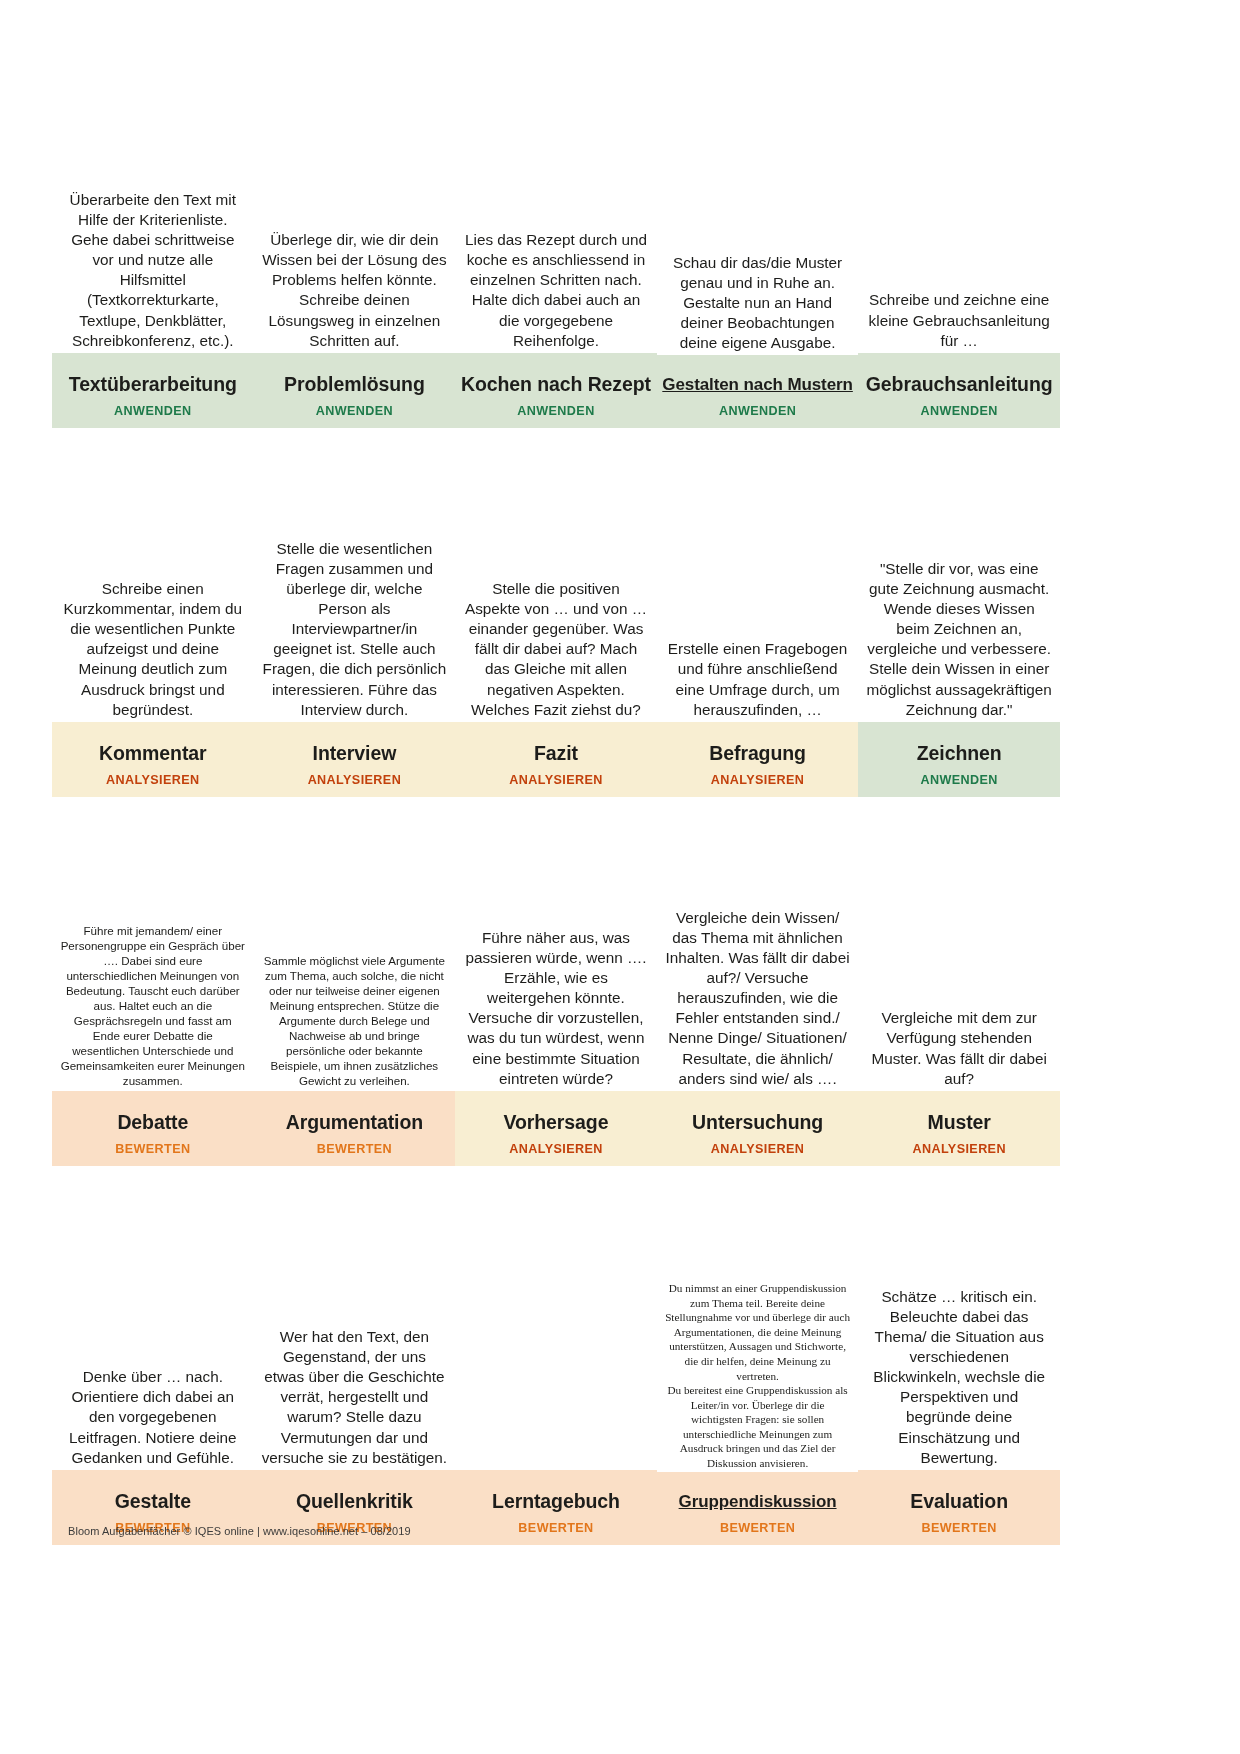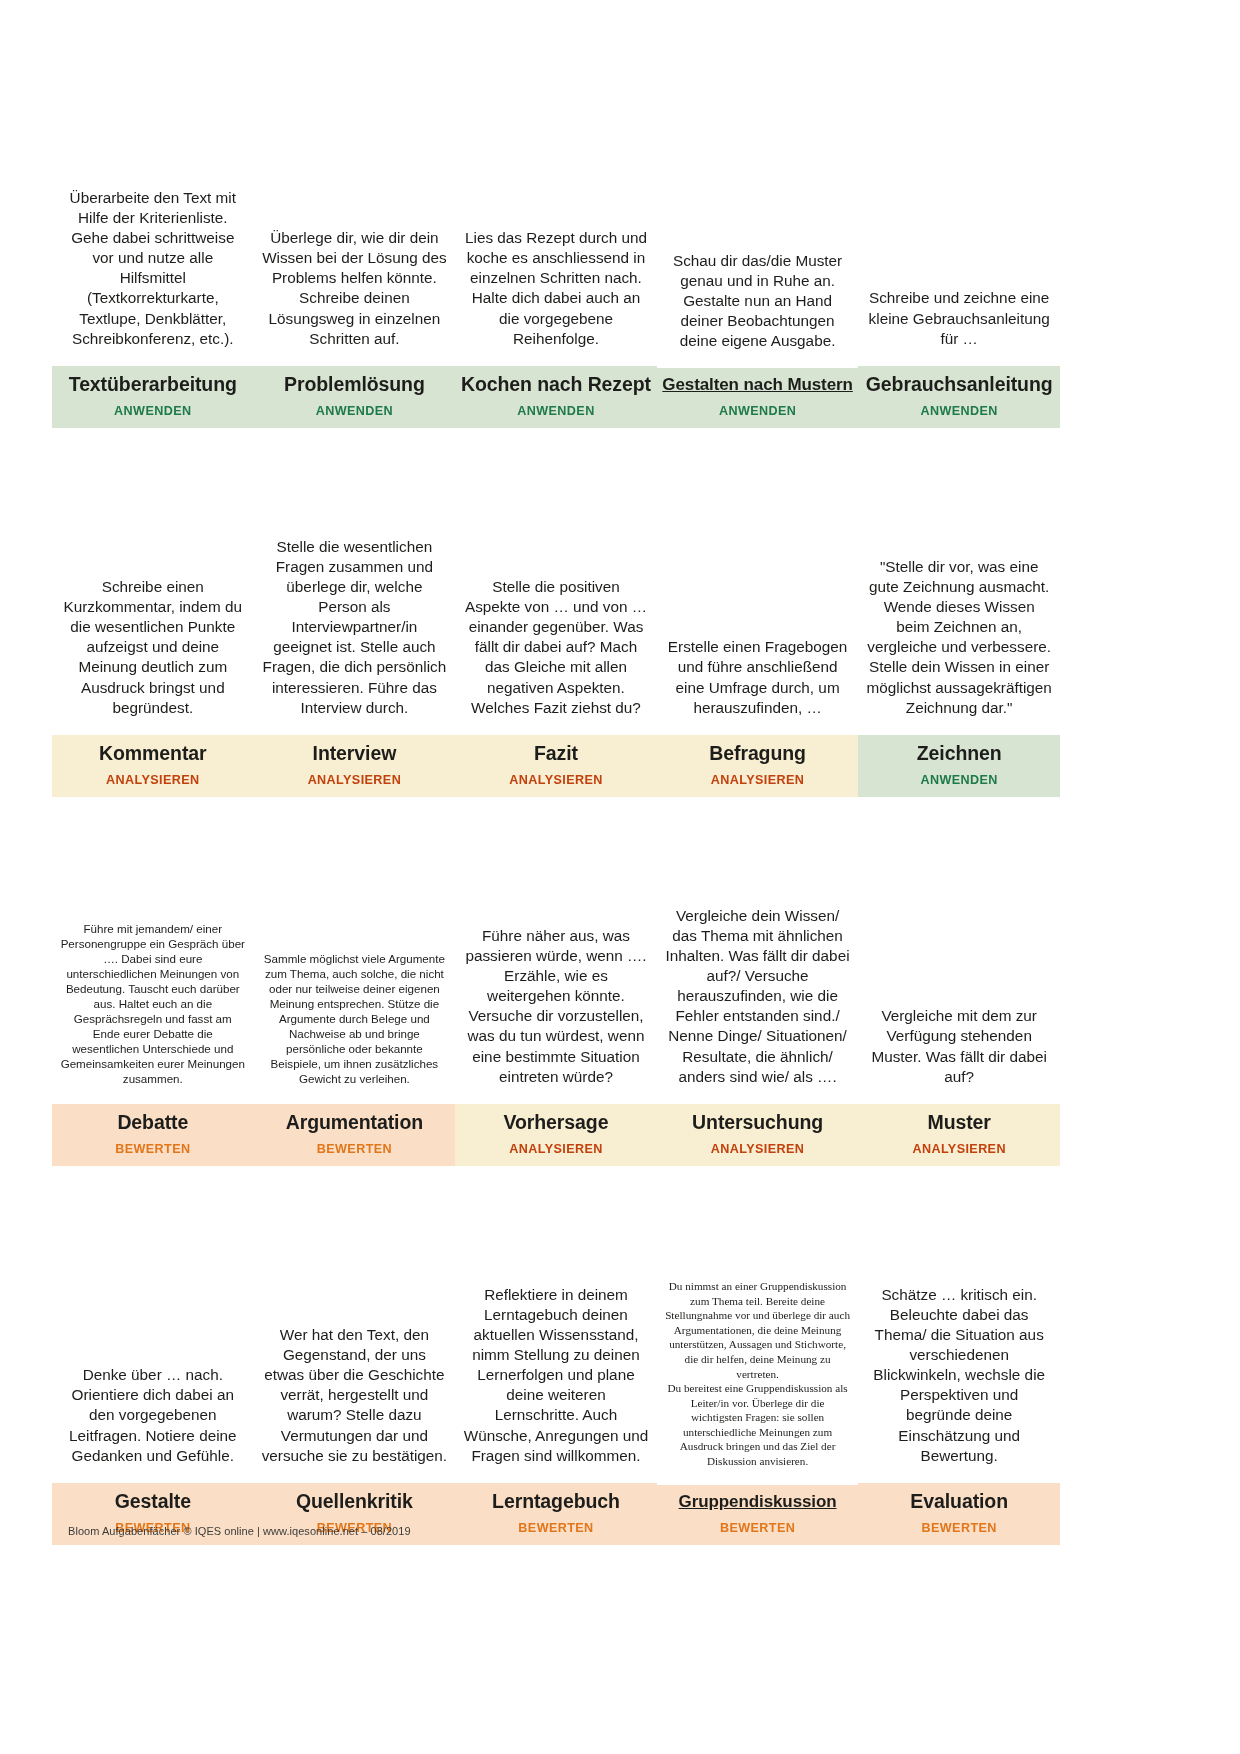--- a/index.html
+++ b/index.html
@@ -43,42 +43,42 @@
     flex-direction: column;
     justify-content: flex-end;
   }
 
   .card-desc {
     flex: 1 1 auto;
     display: flex;
     align-items: flex-end;
     justify-content: center;
     text-align: center;
-    padding: 0 8px 17px 8px;
+    padding: 0 8px 2px 8px;
     box-sizing: border-box;
   }
   .card-desc p {
     margin: 0;
     font-size: 15.3px;
     line-height: 1.31;
     color: #1d1d1b;
     width: 100%;
   }
   .card-desc.small p {
     font-size: 11.6px;
     line-height: 1.29;
   }
   .card-desc.tiny p {
     font-size: 11.2px;
     line-height: 1.3;
   }
 
   
   .card-foot {
-    padding: 7px 4px 10px 4px;
+    padding: 20px 4px 10px 4px;
     box-sizing: border-box;
     text-align: center;
   }
   .card-foot.green  { background: #d8e4d2; }
   .card-foot.yellow { background: #f8eed2; }
   .card-foot.orange { background: #fadfc6; }
 
   .card-title {
     font-size: 19.5px;
     font-weight: bold;
@@ -275,23 +275,20 @@
       <div class="card">
         <div class="card-desc">
           <p>Wer hat den Text, den Gegenstand, der uns etwas über die Geschichte verrät, hergestellt und warum? Stelle dazu Vermutungen dar und versuche sie zu bestätigen.</p>
         </div>
         <div class="card-foot orange">
           <div class="card-title">Quellenkritik</div>
           <div class="card-level lvl-bewerten">BEWERTEN</div>
         </div>
       </div>
       <div class="card">
-        <div class="card-desc">
-          <p>Reflektiere in deinem Lerntagebuch deinen aktuellen Wissensstand, nimm Stellung zu deinen Lernerfolgen und plane deine weiteren Lernschritte. Auch Wünsche, Anregungen und Fragen sind willkommen.</p>
-        </div>
         <div class="card-foot orange">
           <div class="card-title">Lerntagebuch</div>
           <div class="card-level lvl-bewerten">BEWERTEN</div>
         </div>
       </div>
       <div class="card">
         <div class="card-desc tiny">
           <p style="white-space:pre-line;font-family:Liberation Serif, serif;">Du nimmst an einer Gruppendiskussion zum Thema teil. Bereite deine Stellungnahme vor und überlege dir auch Argumentationen, die deine Meinung unterstützen, Aussagen und Stichworte, die dir helfen, deine Meinung zu vertreten.
 Du bereitest eine Gruppendiskussion als Leiter/in vor. Überlege dir die wichtigsten Fragen: sie sollen unterschiedliche Meinungen zum Ausdruck bringen und das Ziel der Diskussion anvisieren.</p>
         </div>

